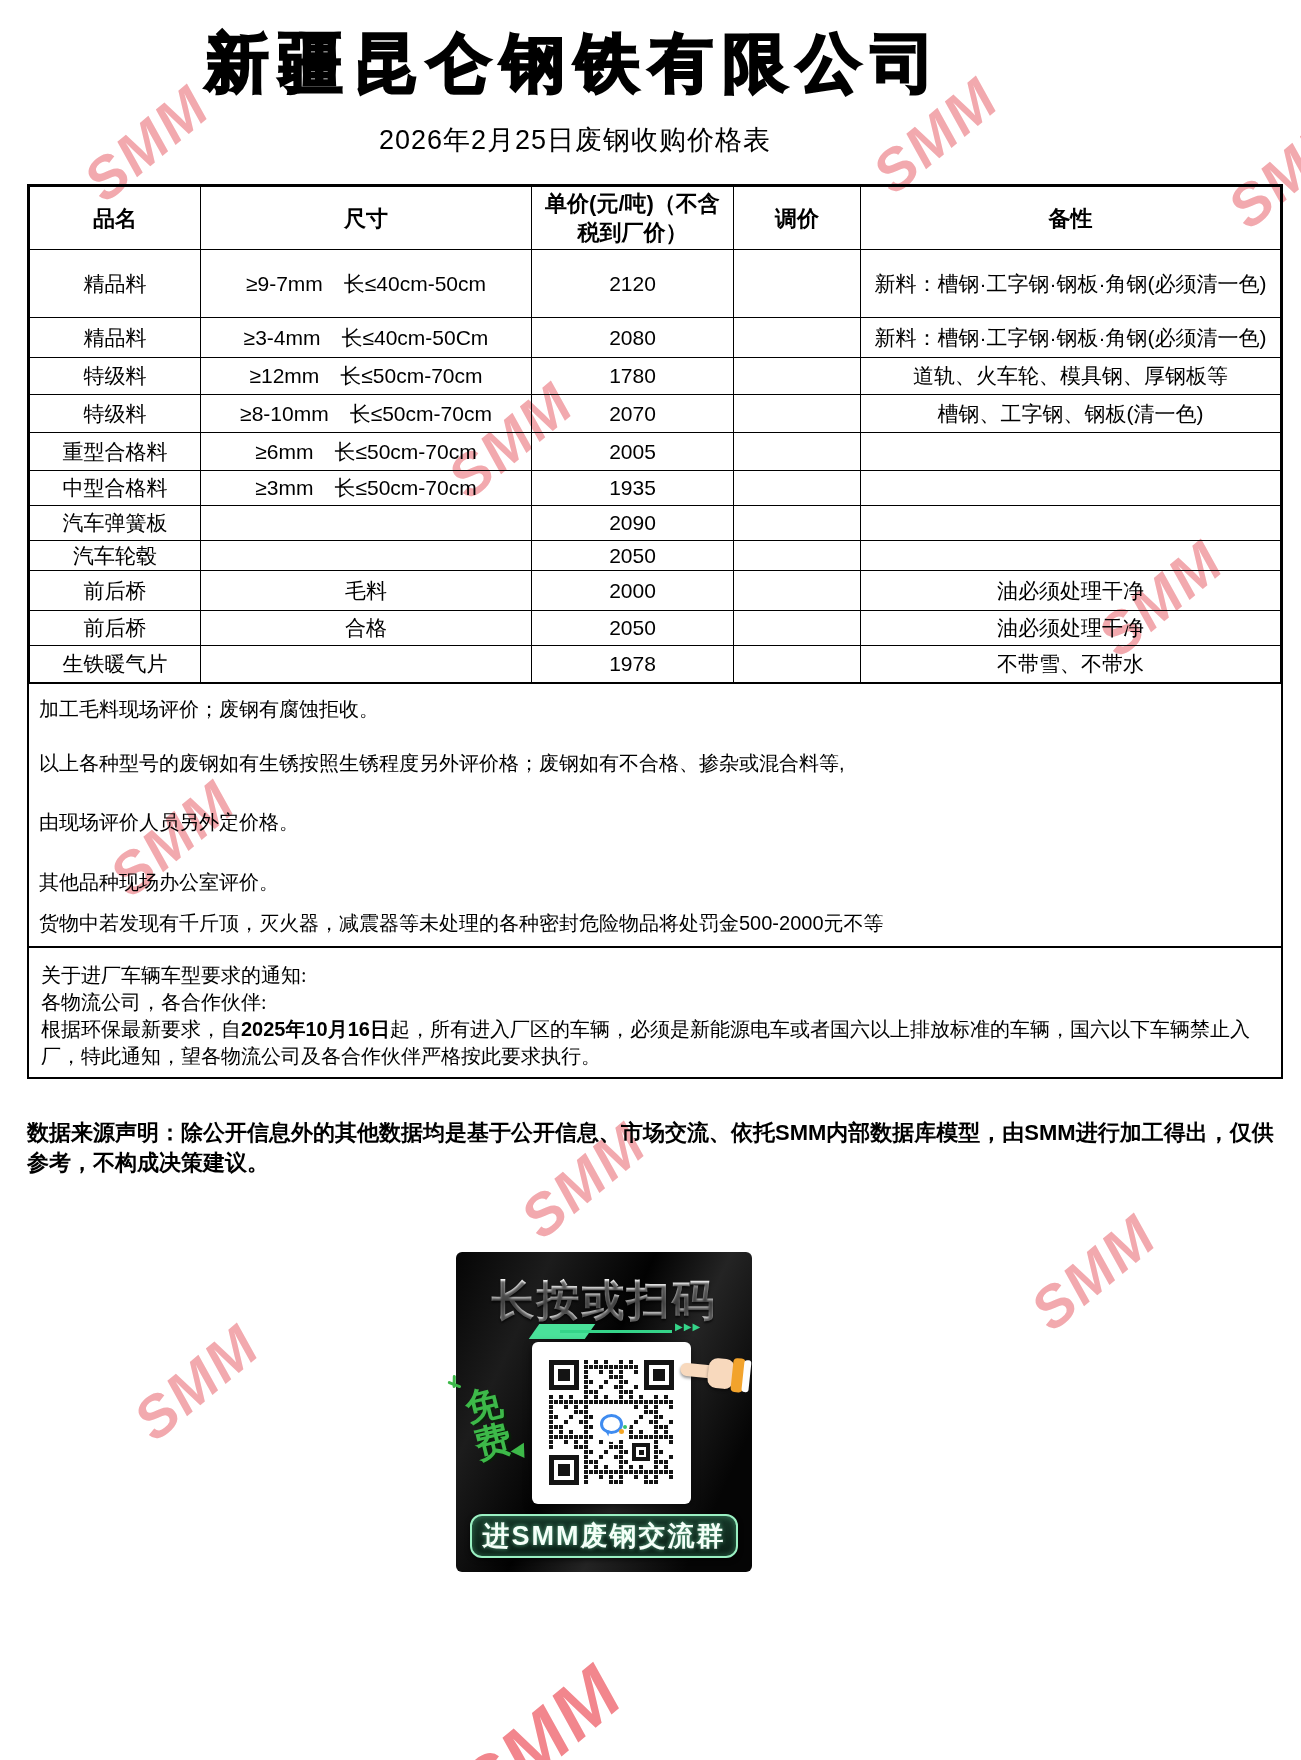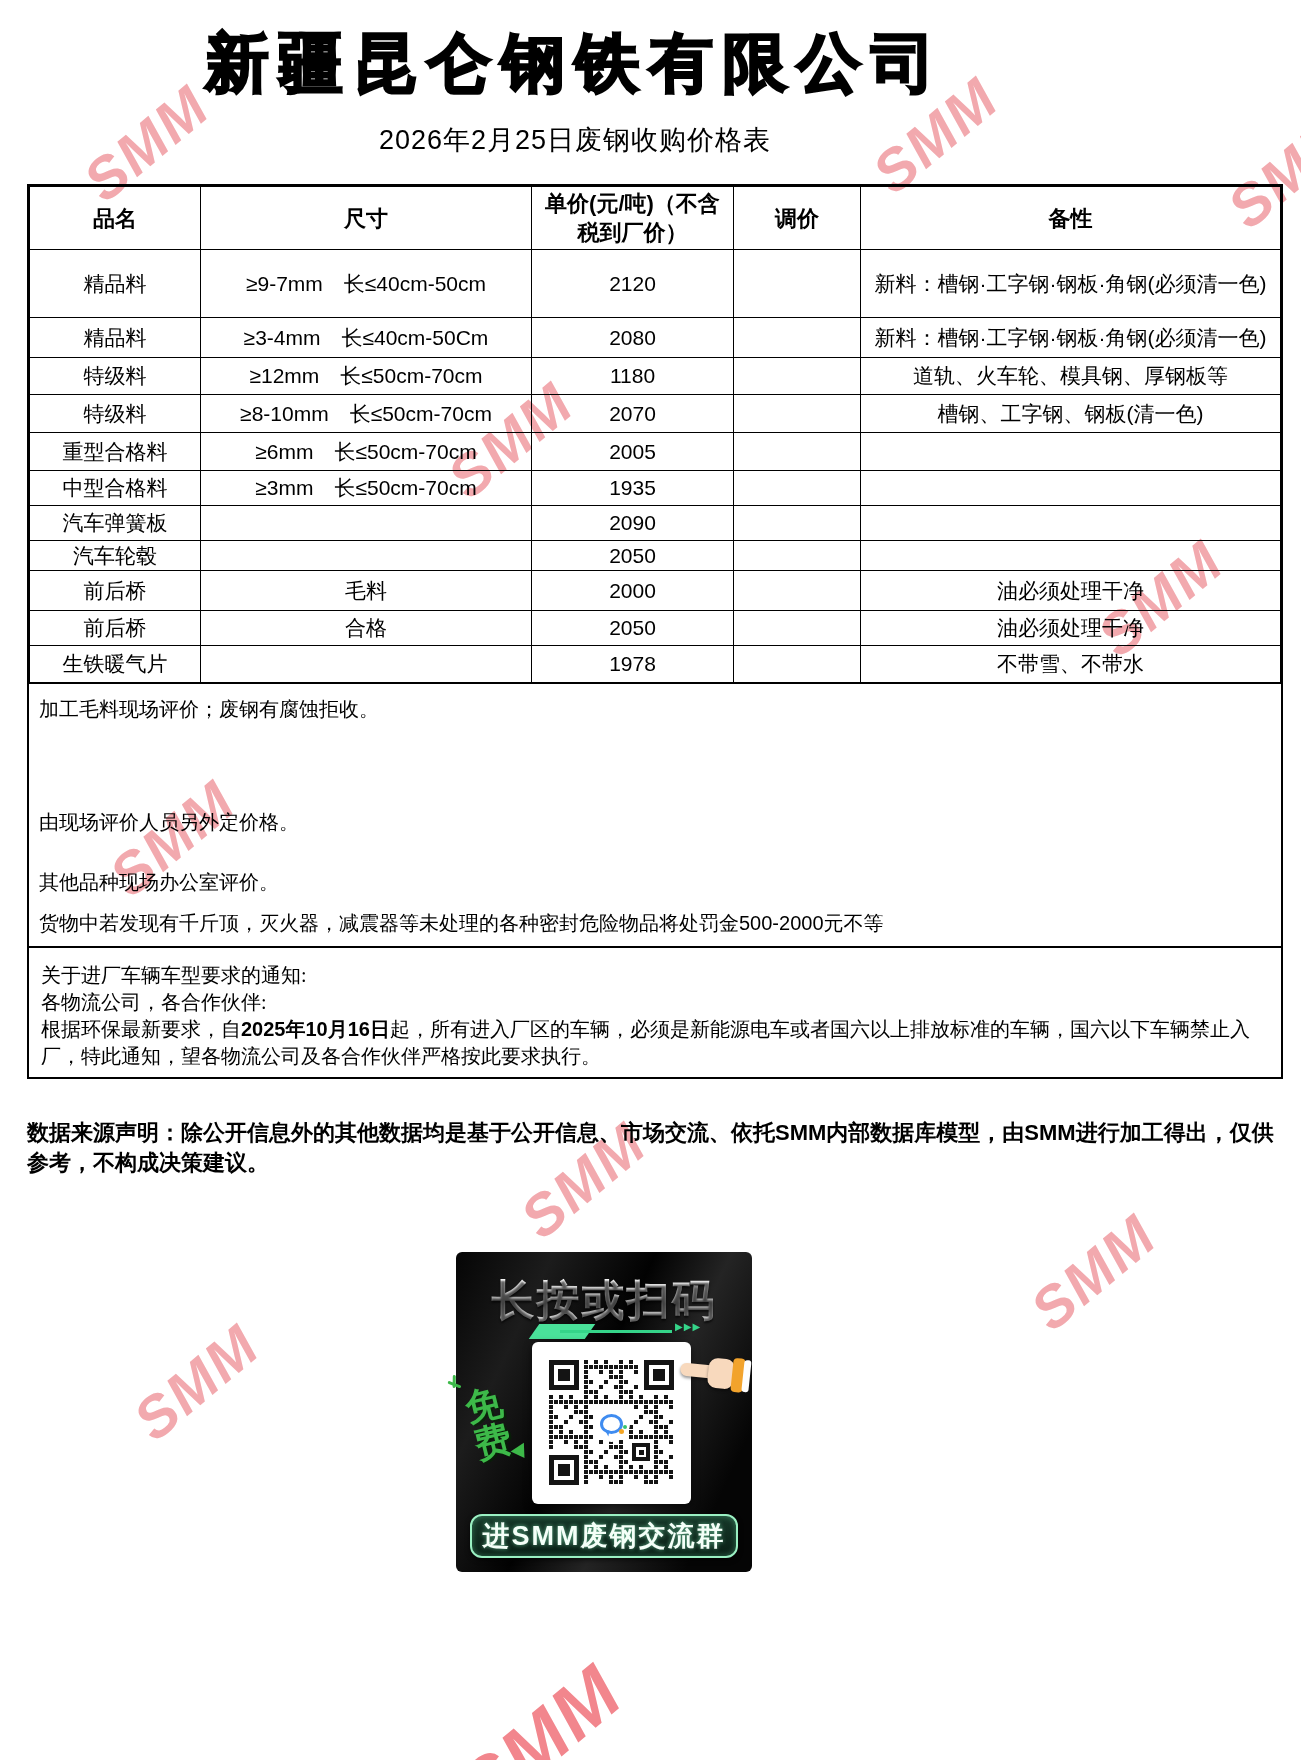--- a/index.html
+++ b/index.html
@@ -144,21 +144,21 @@
         <td>精品料</td>
         <td>≥3-4mm　长≤40cm-50Cm</td>
         <td>2080</td>
         <td></td>
         <td>新料：槽钢·工字钢·钢板·角钢(必须清一色)</td>
       </tr>
 
       <tr>
         <td>特级料</td>
         <td>≥12mm　长≤50cm-70cm</td>
-        <td>1180</td>
+        <td>1780</td>
         <td></td>
         <td>道轨、火车轮、模具钢、厚钢板等</td>
       </tr>
 
       <tr>
         <td>特级料</td>
         <td>≥8-10mm　长≤50cm-70cm</td>
         <td>2070</td>
         <td></td>
         <td>槽钢、工字钢、钢板(清一色)</td>
@@ -217,20 +217,21 @@
         <td></td>
         <td>1978</td>
         <td></td>
         <td>不带雪、不带水</td>
       </tr>
     </tbody>
     </table>
 
     <div class="notes-area">
       <p style="top:12px">加工毛料现场评价；废钢有腐蚀拒收。</p>
+      <p style="top:66px">以上各种型号的废钢如有生锈按照生锈程度另外评价格；废钢如有不合格、掺杂或混合料等,</p>
       <p style="top:125px">由现场评价人员另外定价格。</p>
       <p style="top:185px">其他品种现场办公室评价。</p>
       <p style="top:226px">货物中若发现有千斤顶，灭火器，减震器等未处理的各种密封危险物品将处罚金500-2000元不等</p>
     </div>
 
     <div class="notice-area">
       <div>关于进厂车辆车型要求的通知:</div>
       <div>各物流公司，各合作伙伴:</div>
       <div><span>根据环保最新要求，自</span><span class="b">2025年10月16日</span><span>起，所有进入厂区的车辆，必须是新能源电车或者国六以上排放标准的车辆，国六以下车辆禁止入厂，特此通知，望各物流公司及各合作伙伴严格按此要求执行。</span></div>
     </div>

